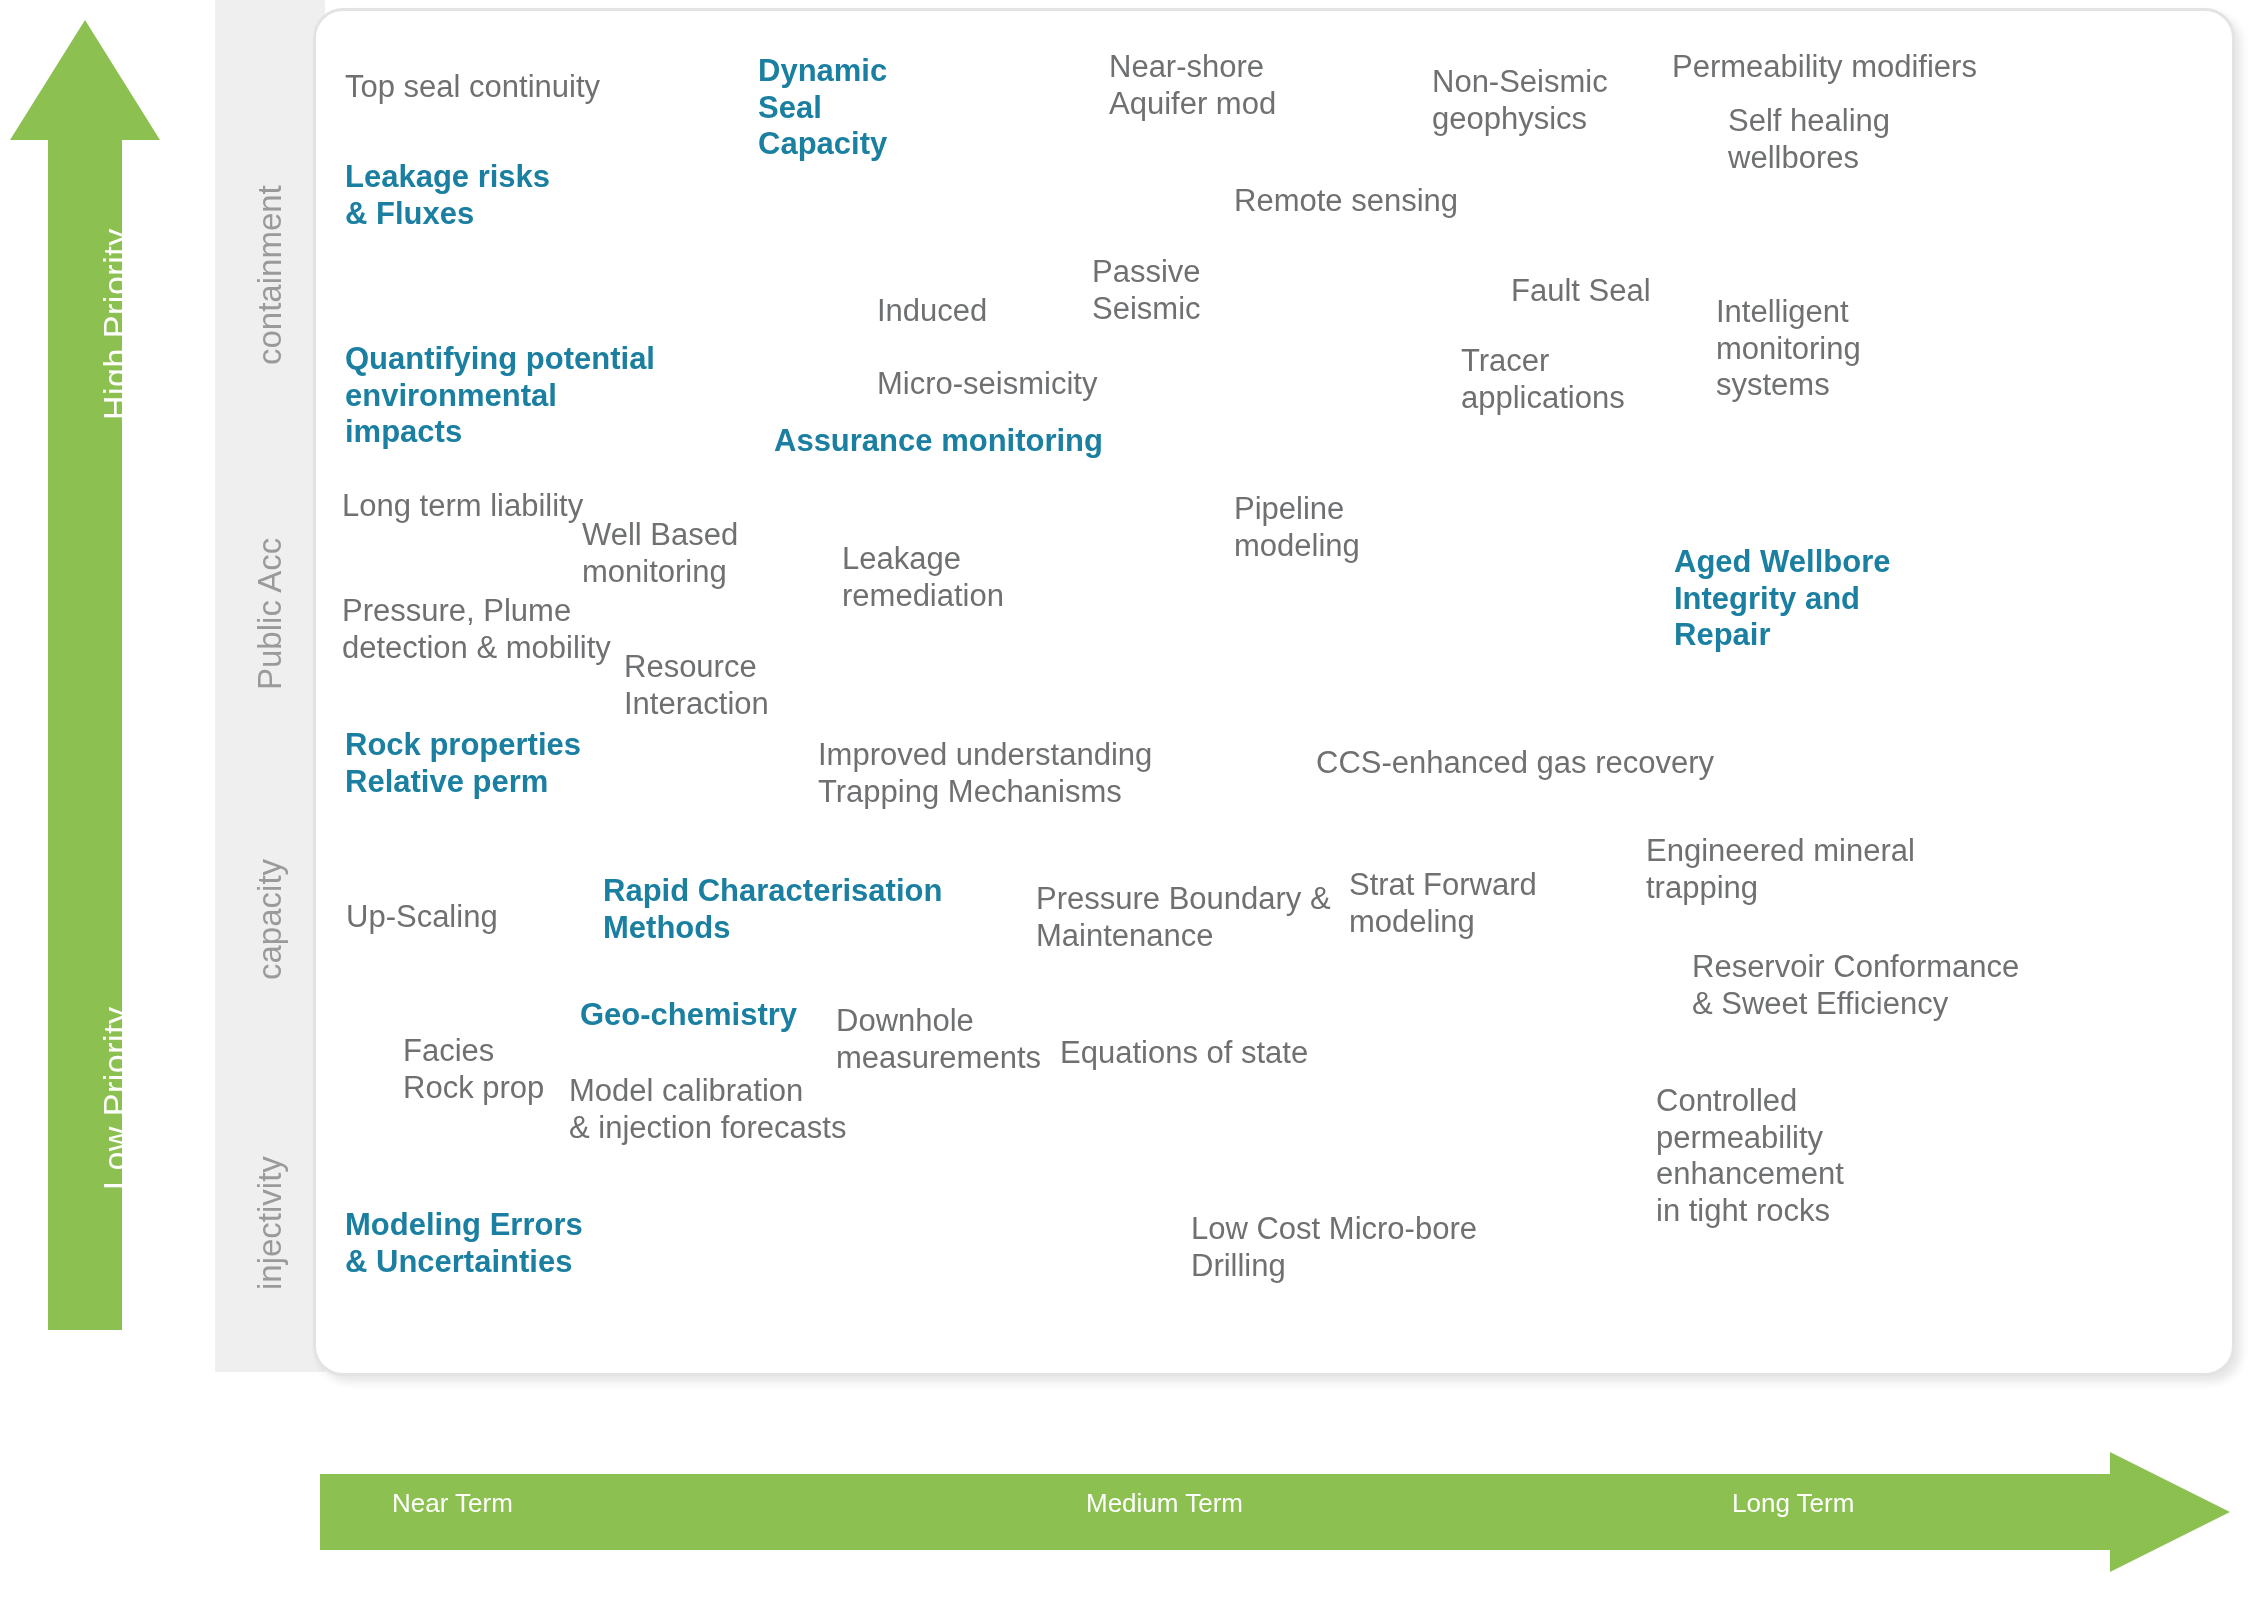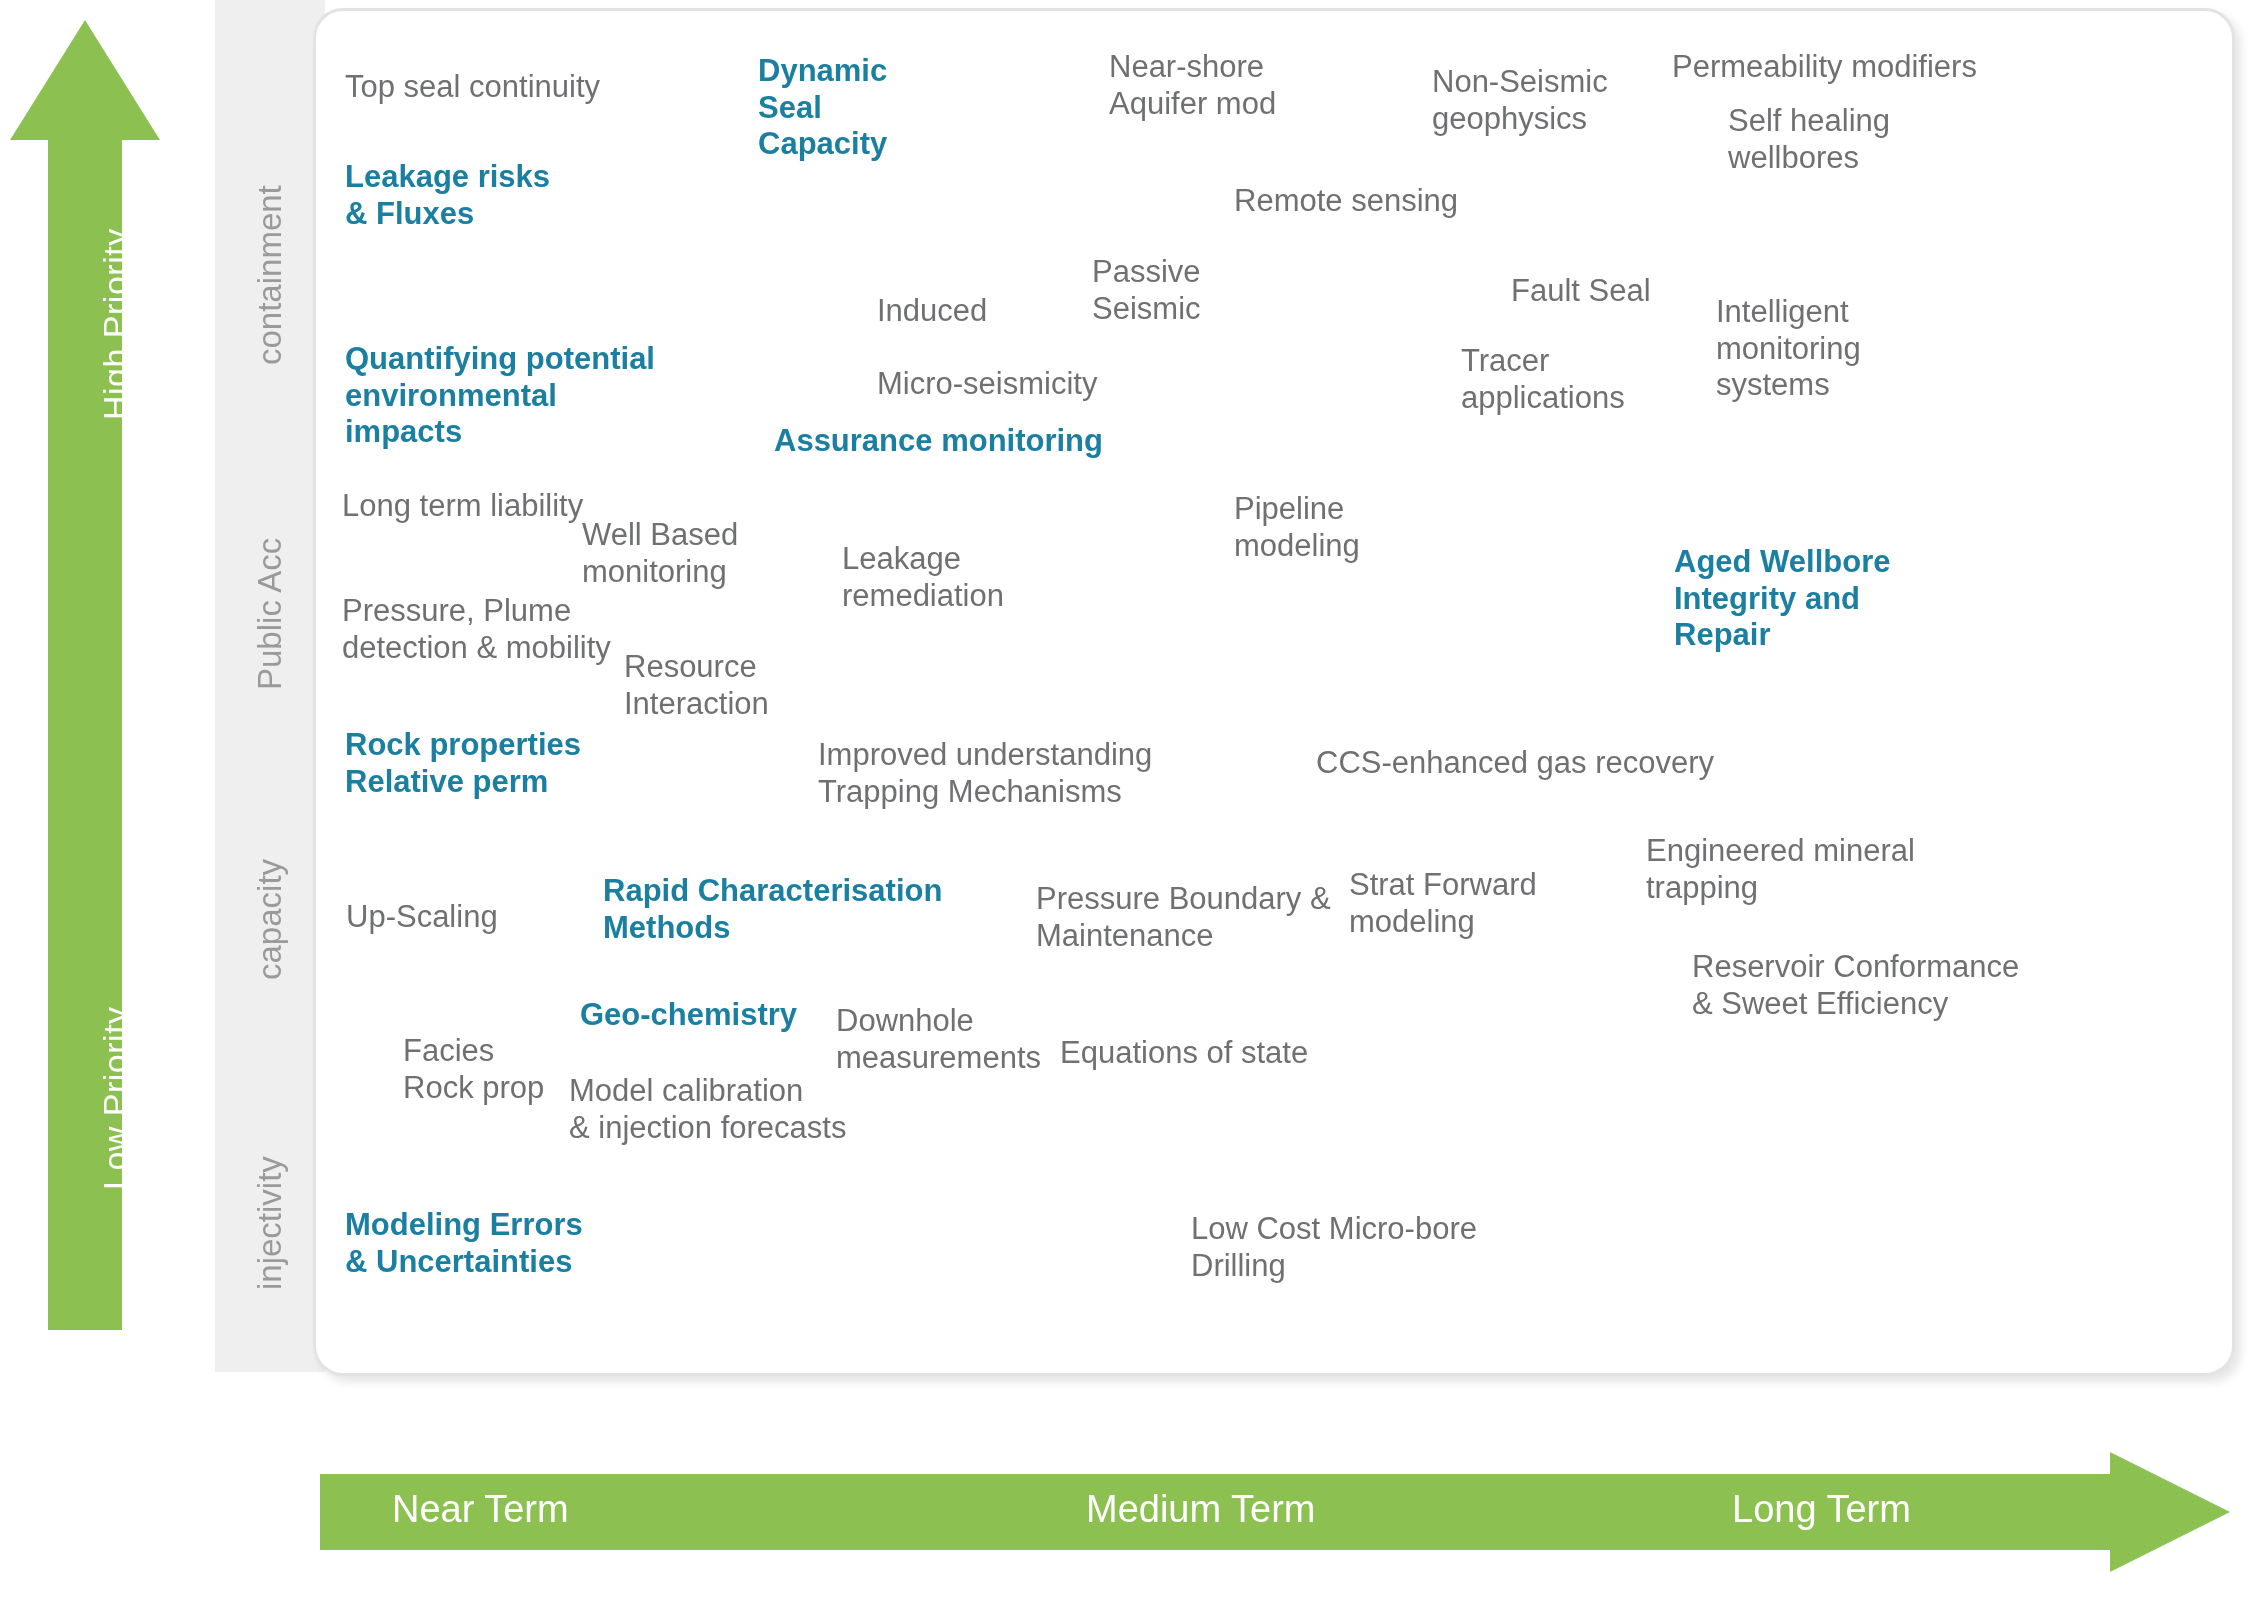--- a/index.html
+++ b/index.html
@@ -95,21 +95,21 @@
     position: absolute;
     left: 320px;
     top: 1452px;
     width: 1910px;
     height: 120px;
   }
   #time-arrow svg { display: block; }
   .h-axis-label {
     position: absolute;
     color: #ffffff;
-    font-size: 38px;
+    font-size: 26px;
     white-space: nowrap;
     top: 1488px;
   }
   #label-near   { left: 392px; }
   #label-medium { left: 1086px; }
   #label-long   { left: 1732px; }
 </style>
 </head>
 <body>
 
@@ -189,20 +189,24 @@
     <div class="item bold" style="left: 264px; top: 986px;">Geo-chemistry</div>
     <div class="item" style="left: 520px; top: 992px;">Downhole
 measurements</div>
     <div class="item" style="left: 744px; top: 1024px;">Equations of state</div>
     <div class="item" style="left: 1376px; top: 938px;">Reservoir Conformance
 &amp; Sweet Efficiency</div>
     <div class="item" style="left: 87px; top: 1022px;">Facies
 Rock prop</div>
     <div class="item" style="left: 253px; top: 1062px;">Model calibration
 &amp; injection forecasts</div>
+    <div class="item" style="left: 1340px; top: 1072px;">Controlled
+permeability
+enhancement
+in tight rocks</div>
     <div class="item" style="left: 875px; top: 1200px;">Low Cost Micro-bore
 Drilling</div>
     <div class="item bold" style="left: 29px; top: 1196px;">Modeling Errors
 &amp; Uncertainties</div>
   </div>
 
 <div id="time-arrow">
   <svg width="1910" height="120" viewBox="0 0 1910 120" xmlns="http://www.w3.org/2000/svg" aria-hidden="true">
     <polygon points="0,22 1790,22 1790,0 1910,60 1790,120 1790,98 0,98" fill="#8cc152"></polygon>
   </svg>

